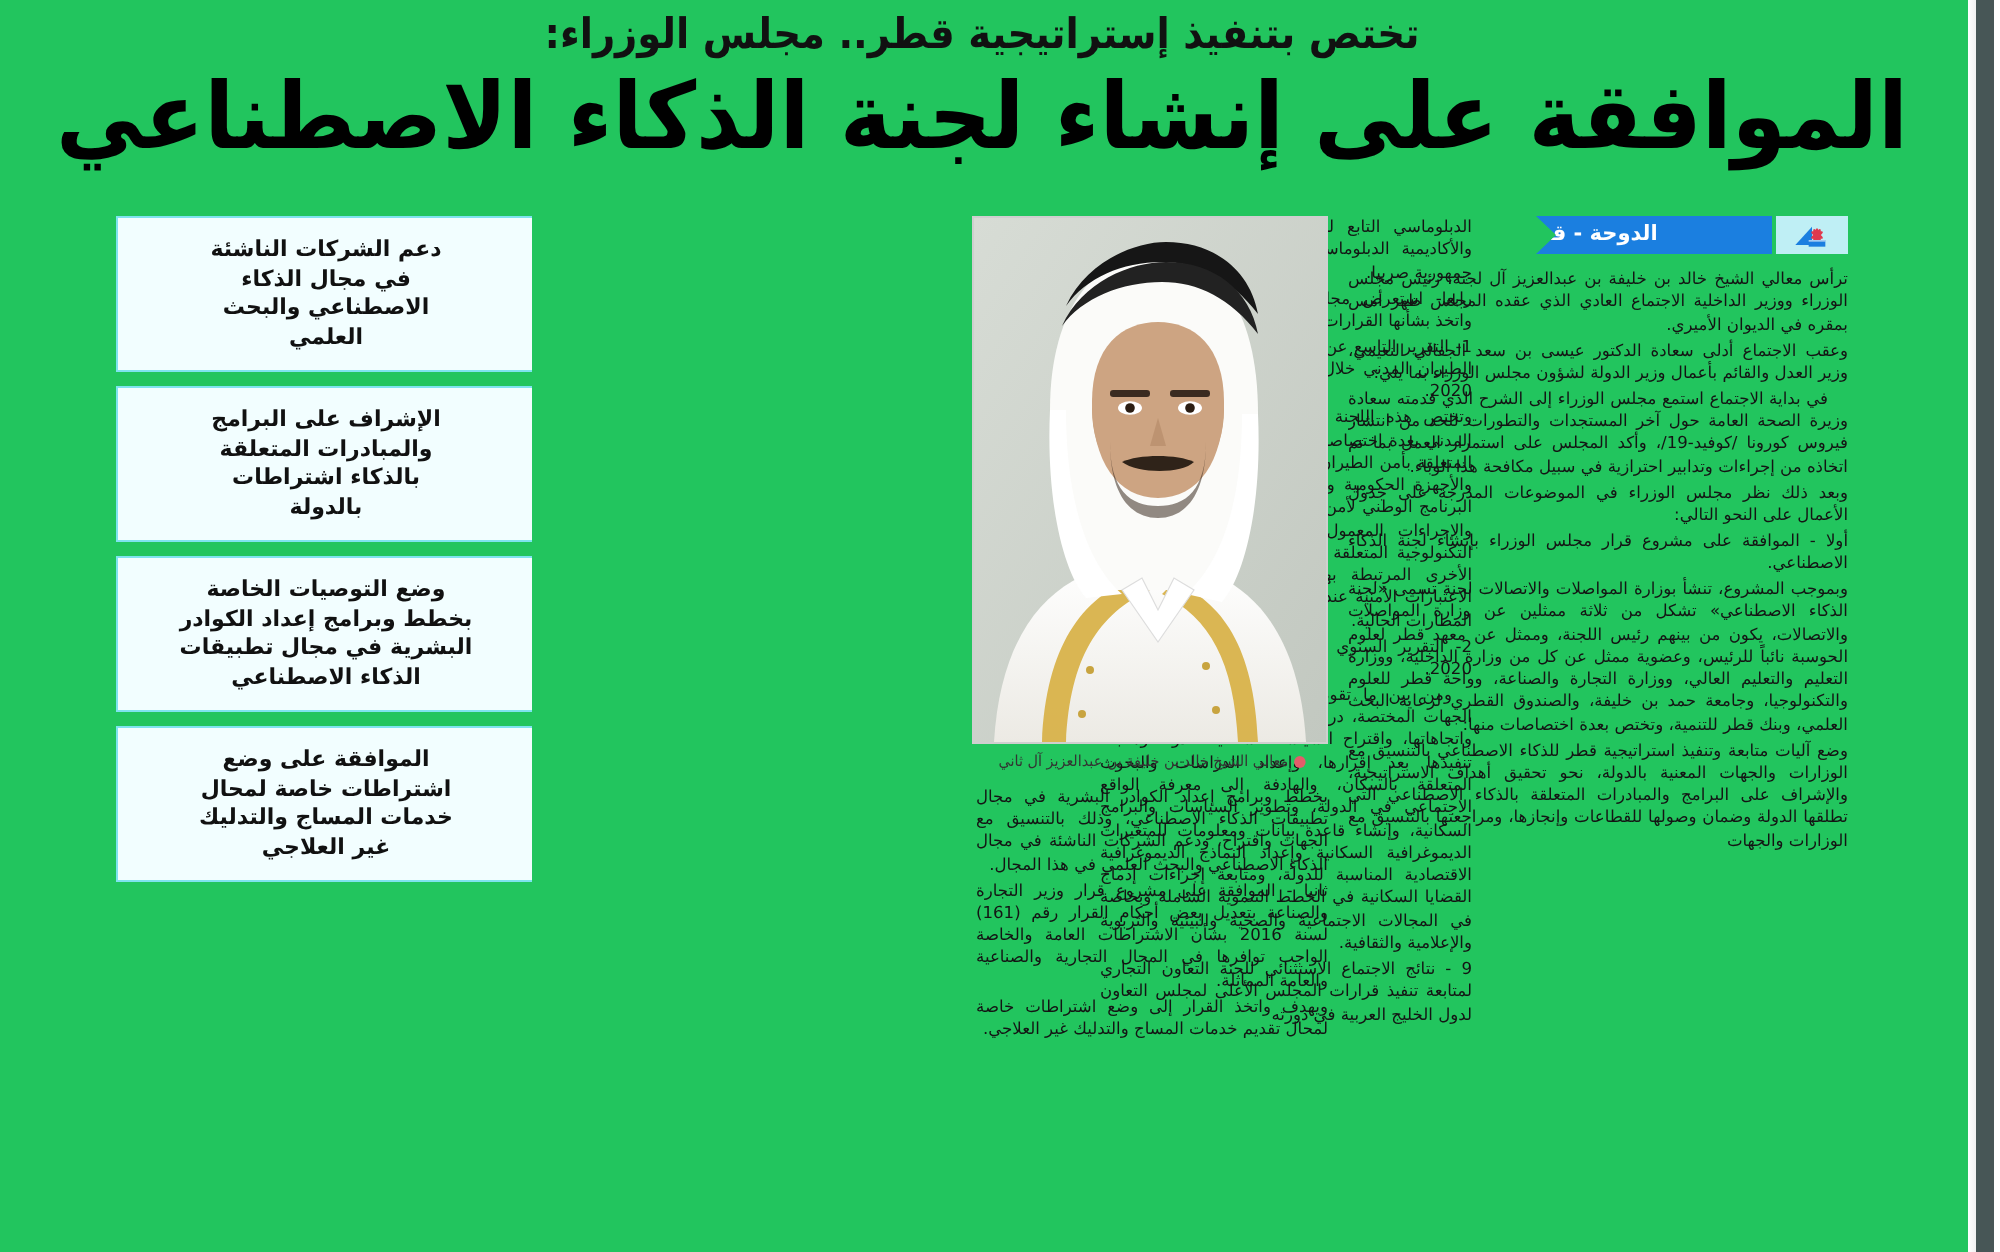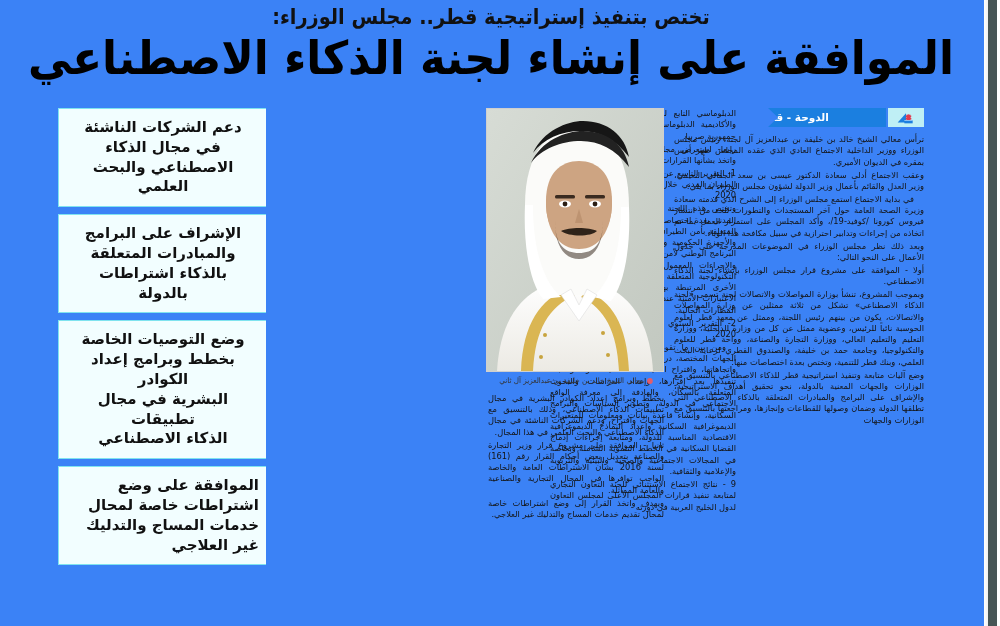--- a/index.html
+++ b/index.html
@@ -6,21 +6,21 @@
   html,body{margin:0;padding:0;}
   body{
     width:1000px;height:626px;overflow:hidden;
     background:#ffffff;
     font-family:"DejaVu Sans","Liberation Sans",sans-serif;
     color:#111;
     position:relative;
   }
   .page{
     position:absolute;inset:0;
-    background:#3b82f6;
+    background:#22c55e;
   }
   
   .gutter-rule{
     position:absolute;top:0;right:0;width:16px;height:626px;
     background:linear-gradient(to left,#ffffff 0%,#ffffff 22%,#4b5a5a 23%,#3f4e4e 58%,#eaeaea 62%,#ffffff 100%);
   }
   .gutter-rule-inner{
     position:absolute;top:0;right:3px;width:9px;height:626px;
     background:#475656;
   }
@@ -119,25 +119,25 @@
   }
   .hl-box{
     border:1.4px solid #7fe3ef;
     background:#f2feff;
     margin:0 0 7px 0;
     padding:9px 8px 9px 8px;
     text-align:center;
   }
   .hl-box span{
     display:block;
-    font-size:15px;font-weight:bold;color:#111;line-height:1.32;
+    font-size:11px;font-weight:bold;color:#111;line-height:1.32;
     white-space:pre-line;
   }
   .hl-box.last{
-    max-height:84px;overflow:hidden;text-align:right;
+    max-height:84px;overflow:hidden;
   }
   .boxes-wrap{
     position:absolute;left:58px;top:0;width:208px;height:520px;overflow:hidden;
   }
 </style>
 </head>
 <body>
 
 <div class="page">
 

